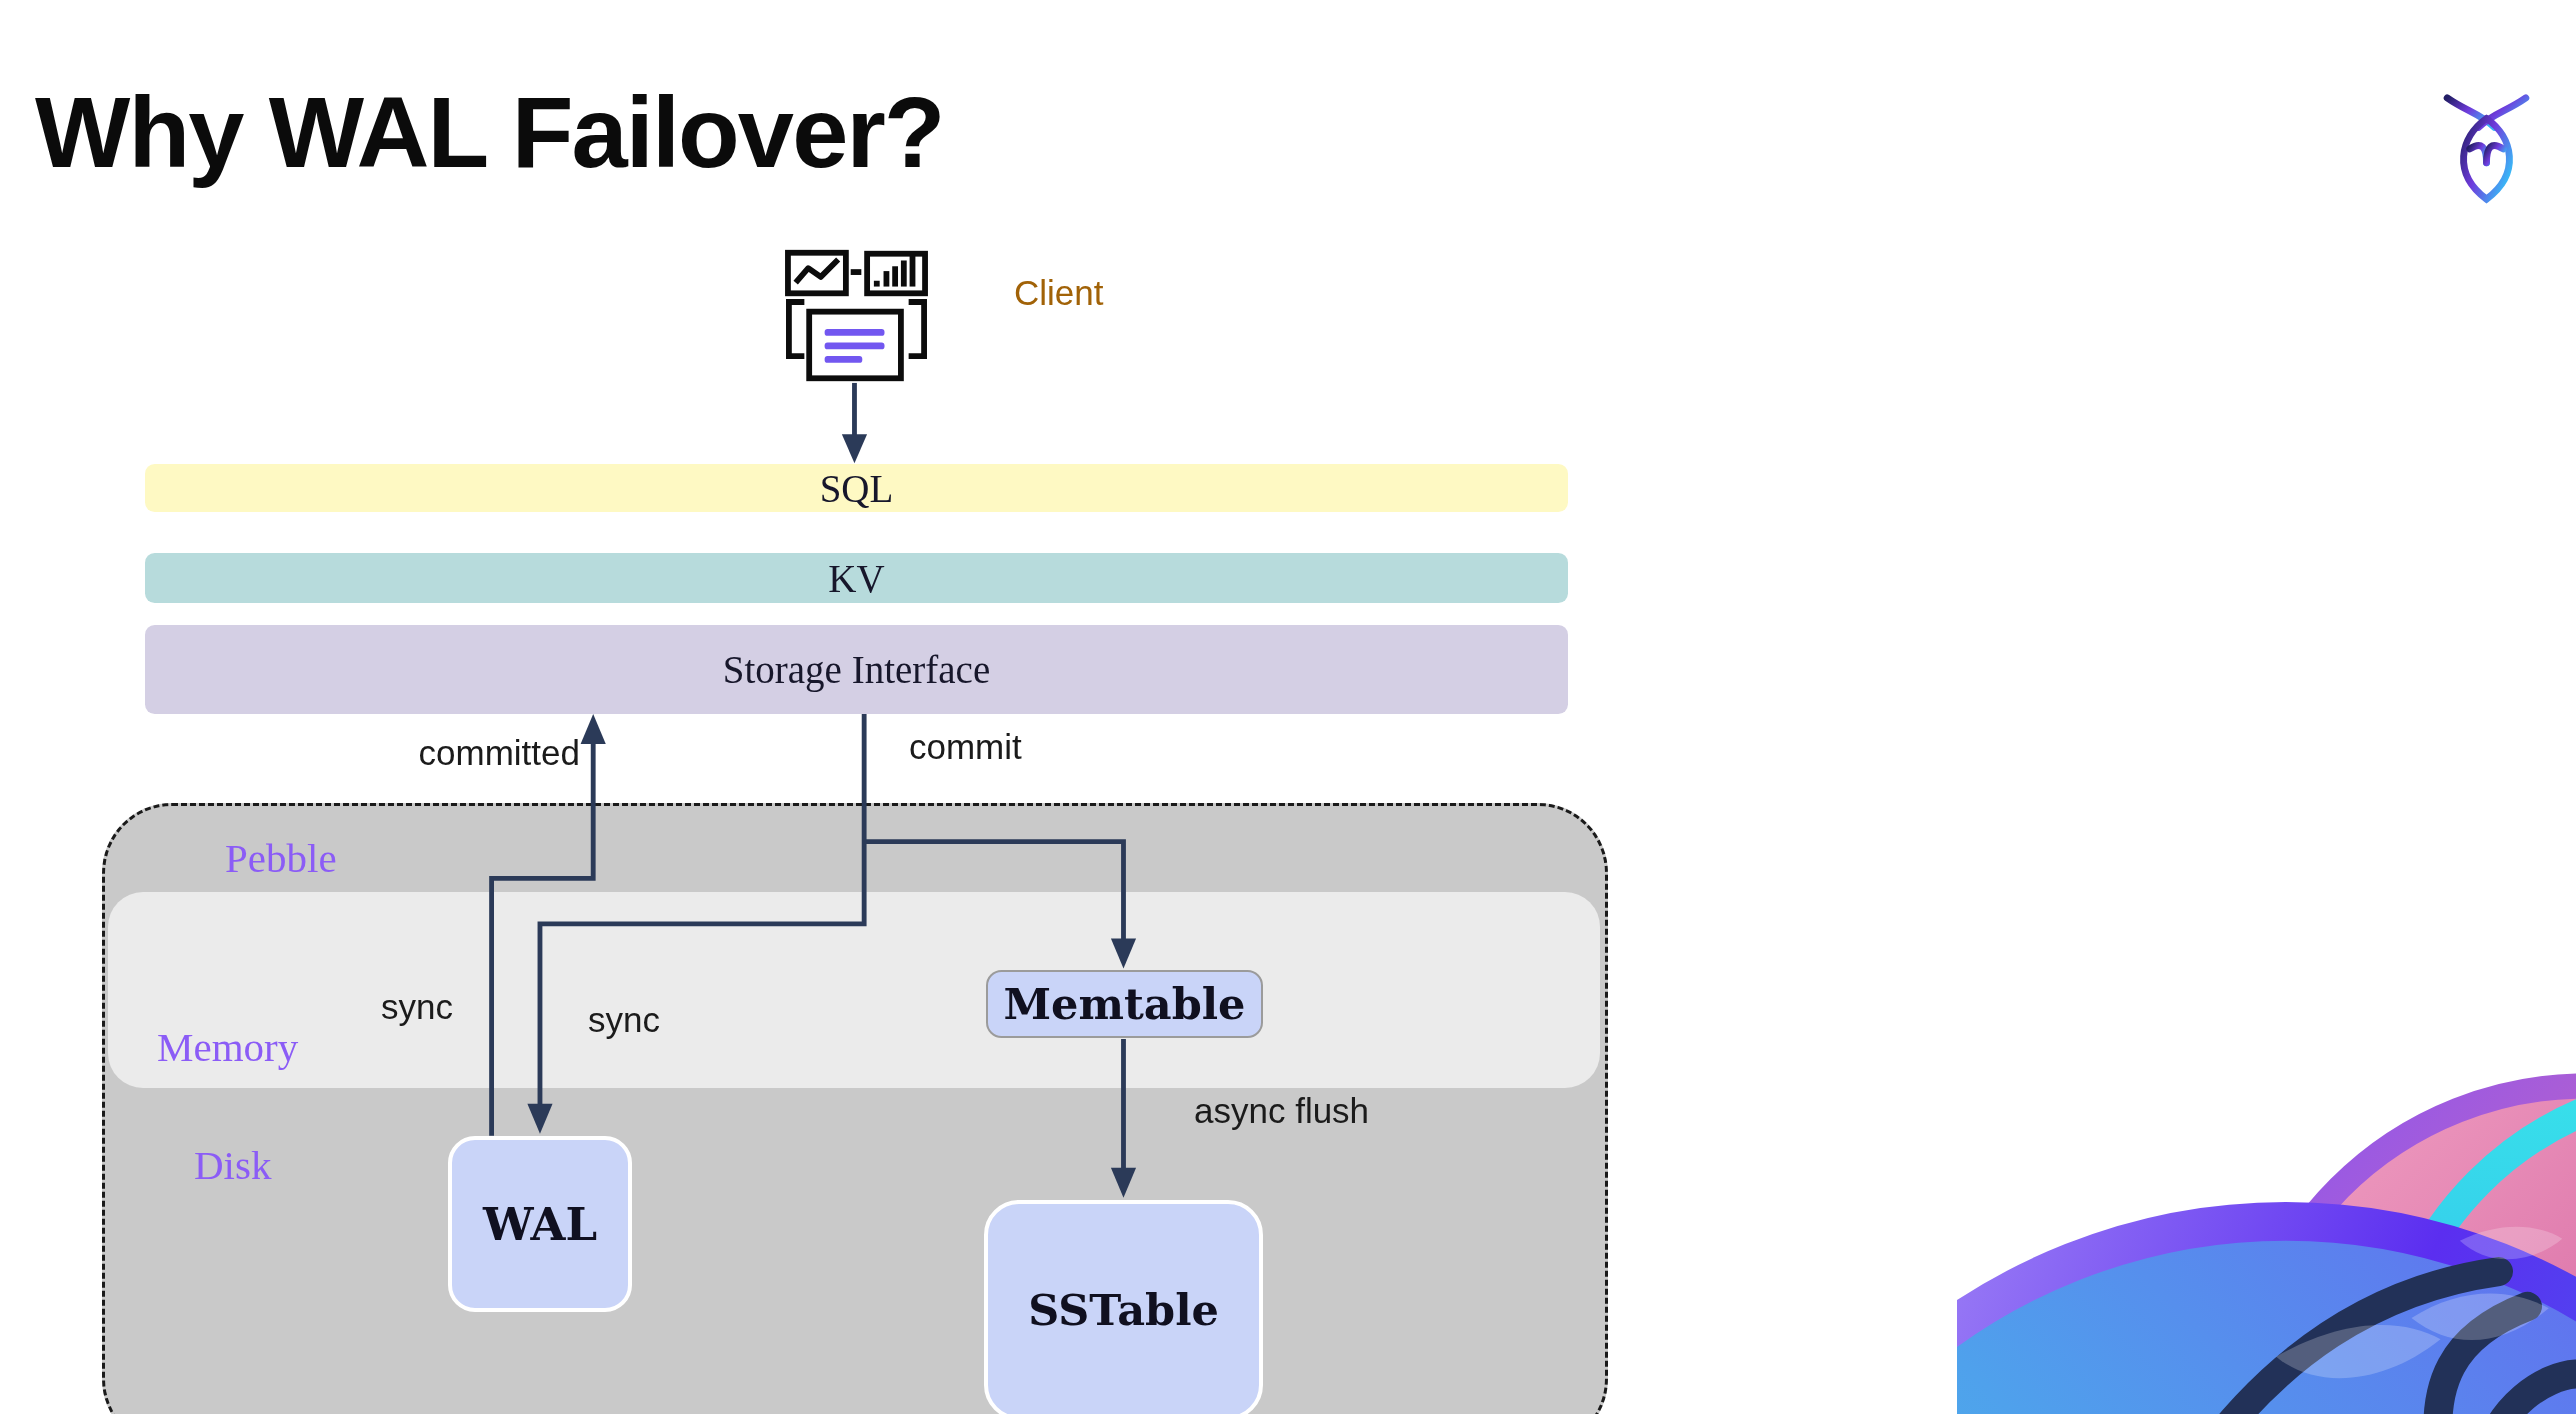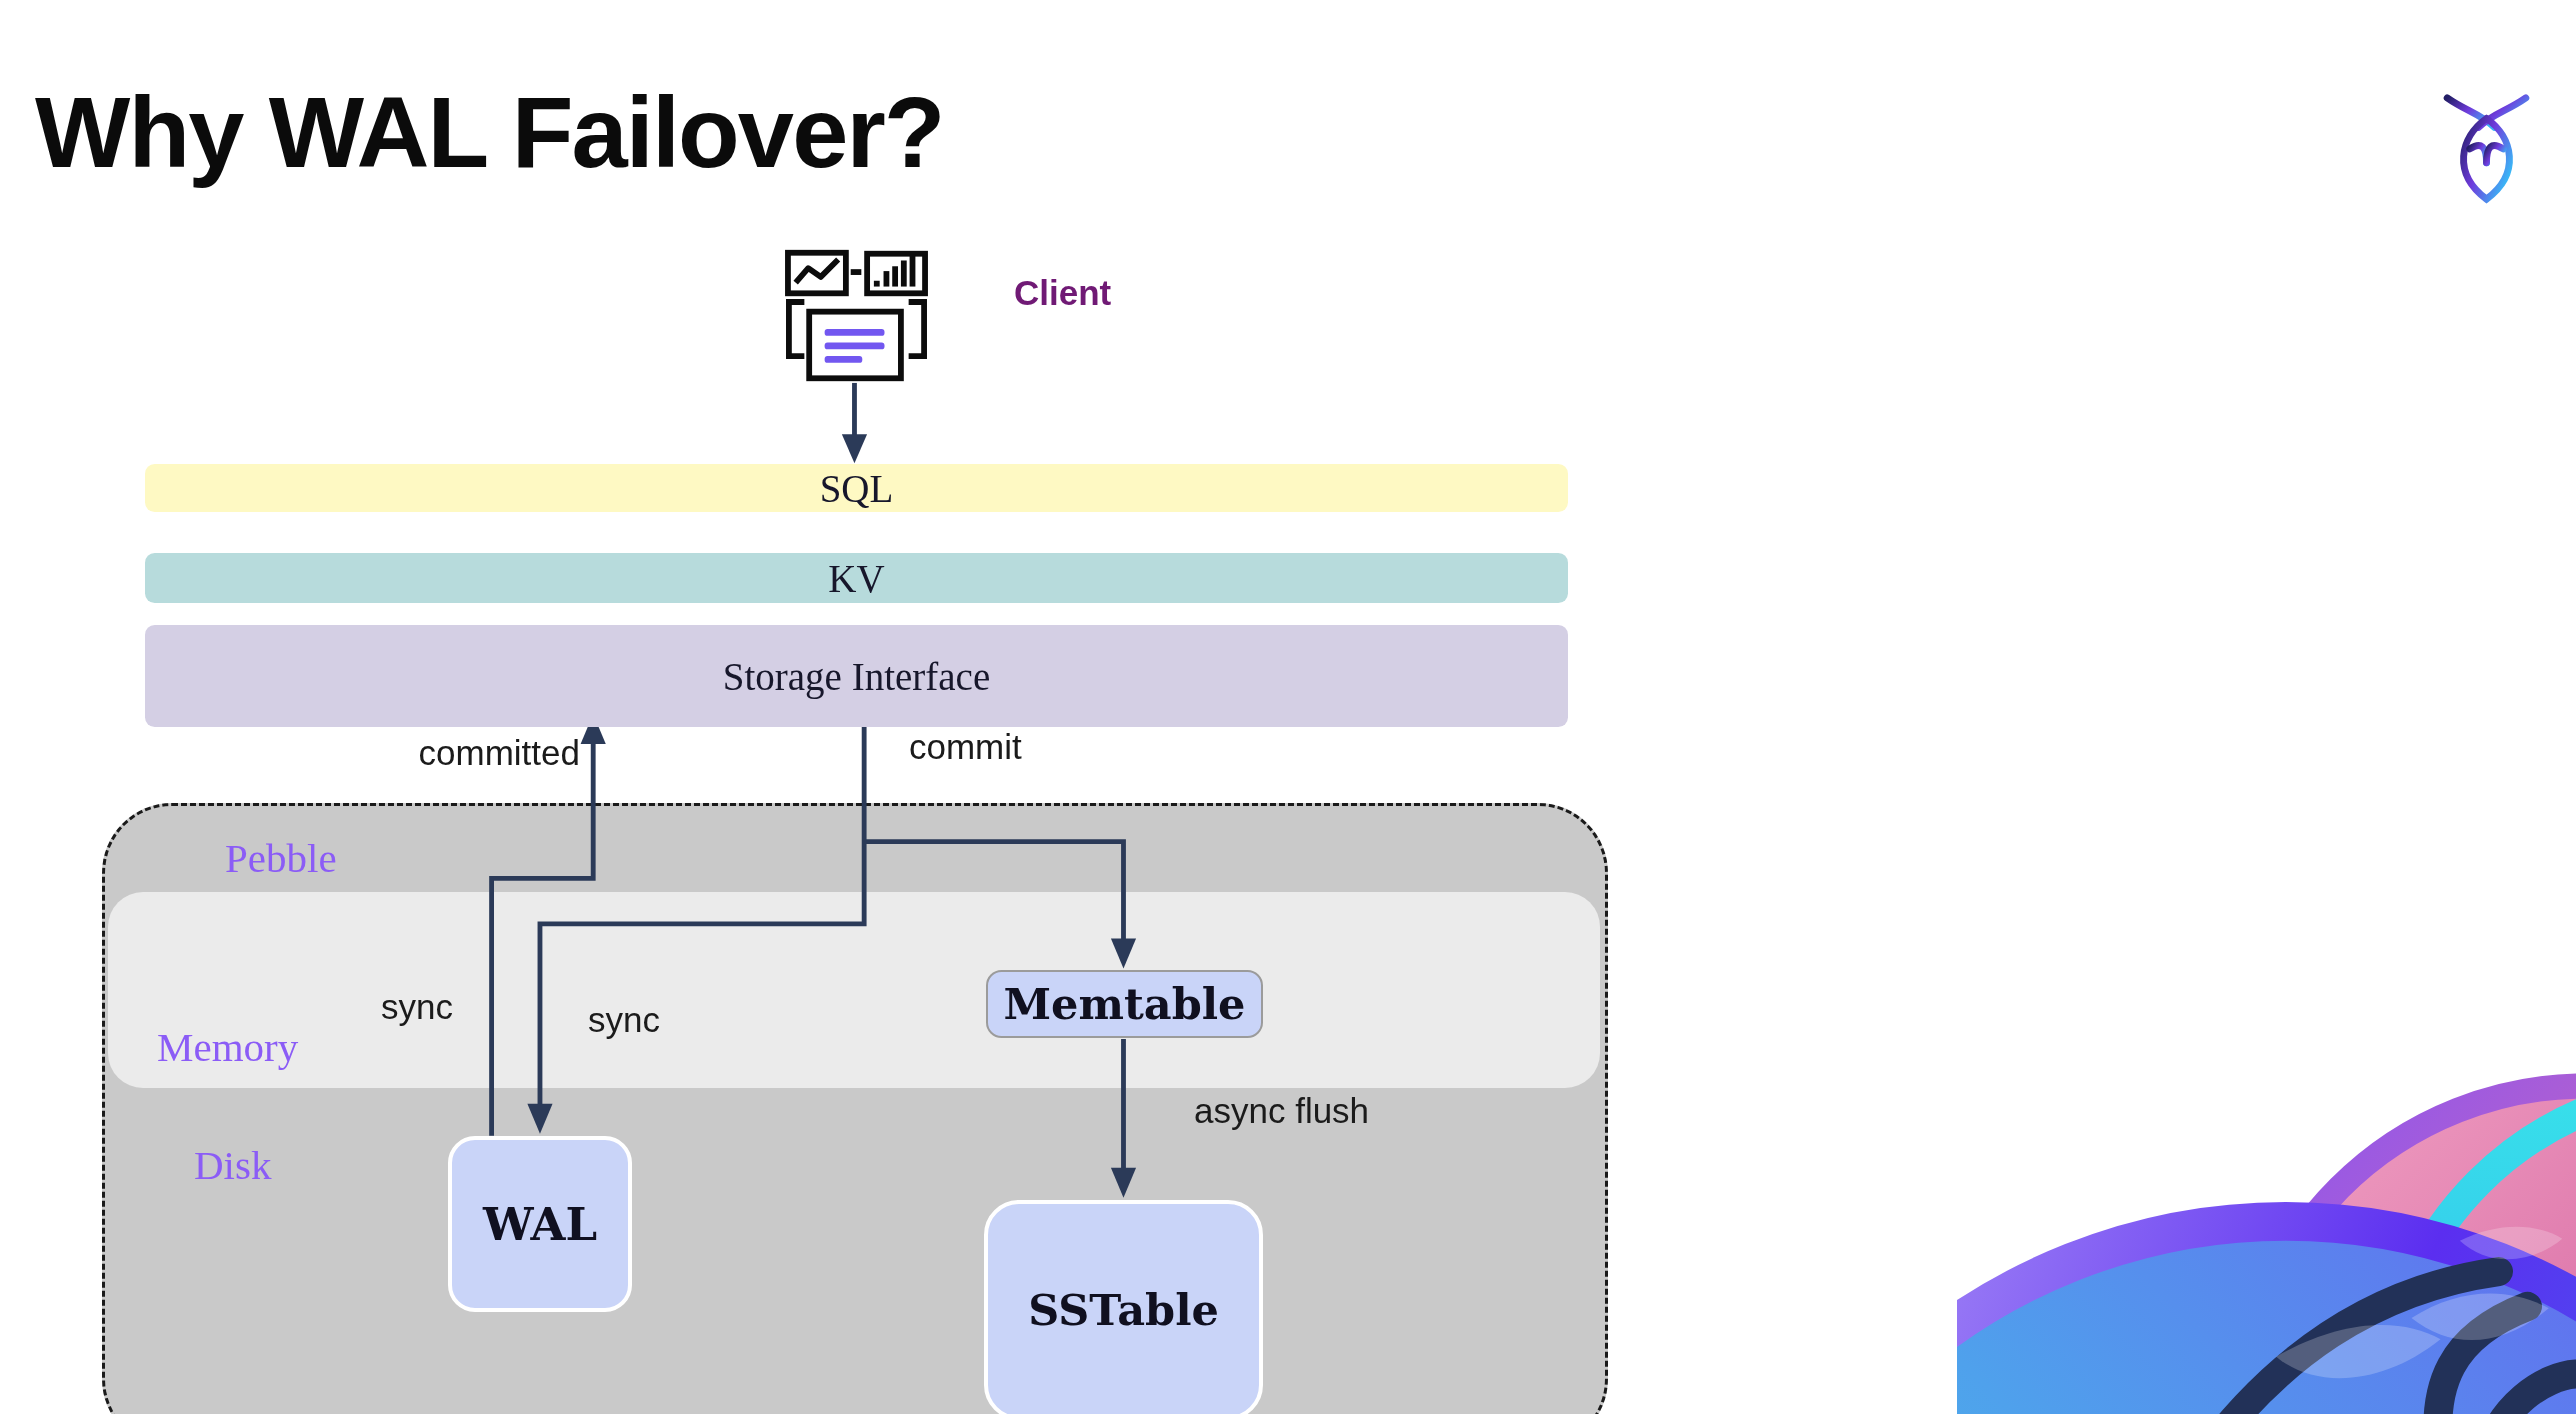--- a/index.html
+++ b/index.html
@@ -8,21 +8,21 @@
   .abs{position:absolute;}
 
   .title{left:35px;top:27px;font-size:101px;font-weight:800;letter-spacing:-1.9px;color:#0b0b0b;
          font-family:"Liberation Sans",sans-serif;}
 
   
   .bar{left:145px;width:1423px;border-radius:9.7px;display:flex;align-items:center;justify-content:center;
        font-family:"Liberation Serif",serif;font-size:39px;color:#17172b;}
   .bar-sql{top:416px;height:48px;background:#fef9c3;}
   .bar-kv{top:505px;height:50px;background:#B7DBDC;}
-  .bar-storage{top:577px;height:102px;background:#D4CFE4;}
+  .bar-storage{top:577px;height:89px;background:#D4CFE4;}
 
   
   .pebble{left:102px;top:755px;width:1506px;height:646px;background:#C9C9C9;
           border:3.9px dashed #1a1a1a;border-radius:70px;box-sizing:border-box;}
   .memory-band{left:108px;top:844px;width:1492px;height:196px;background:#EBEBEB;border-radius:35px;}
   .zone-label{font-family:"Liberation Serif",serif;font-size:41px;color:#8b5cf6;}
   .lbl-pebble{left:225px;top:786px;}
   .lbl-memory{left:157px;top:975px;}
   .lbl-disk{left:194px;top:1093px;}
 
@@ -33,21 +33,21 @@
   .node-memtable{left:986px;top:922px;width:277px;height:68px;border-radius:15.5px;border:2.9px solid #9b9b9b;font-size:43px;}
   .node-sstable{left:984px;top:1152px;width:279px;height:220px;border-radius:35px;border:4.8px solid #ffffff;font-size:43px;}
 
   
   .edge-label{font-size:35px;color:#1b1b1b;font-family:"Liberation Sans",sans-serif;}
   .lbl-committed{left:410px;top:685px;width:170px;text-align:right;}
   .lbl-commit{left:909px;top:679px;}
   .lbl-sync1{left:381px;top:939px;}
   .lbl-sync2{left:588px;top:952px;}
   .lbl-async{left:1194px;top:1043px;}
-  .lbl-client{left:1014px;top:225px;font-size:35px;color:#701a75;font-weight:bold;}
+  .lbl-client{left:1014px;top:225px;font-size:35px;color:#a16207;}
 
   
   .bullets{left:1686px;top:534px;width:871px;}
   .bullet{display:flex;align-items:flex-start;margin-bottom:43px;}
   .bullet .dot{flex:0 0 auto;width:23px;height:23px;border-radius:50%;background:#0d0d0d;margin:19.4px 62px 0 13.5px;}
   .bullet .txt{font-size:45px;line-height:60px;color:#101010;white-space:pre-line;
                font-family:"Liberation Sans",sans-serif;}
 
   svg{display:block;}
 </style>

